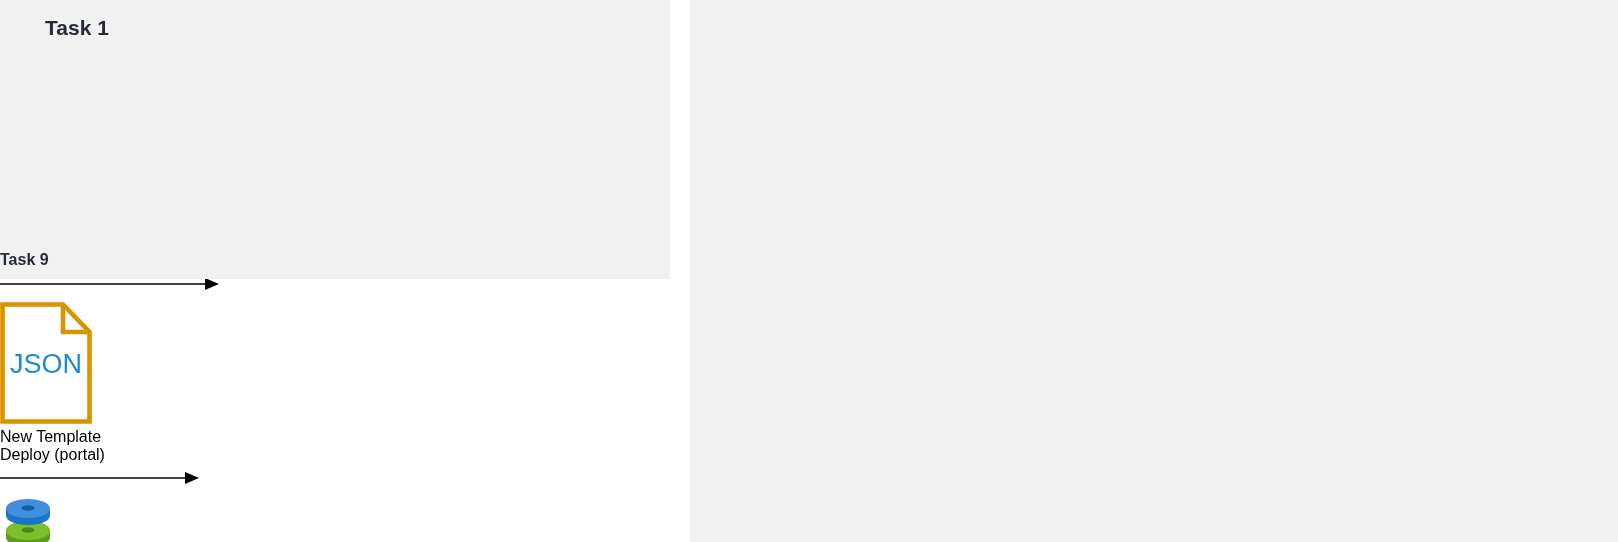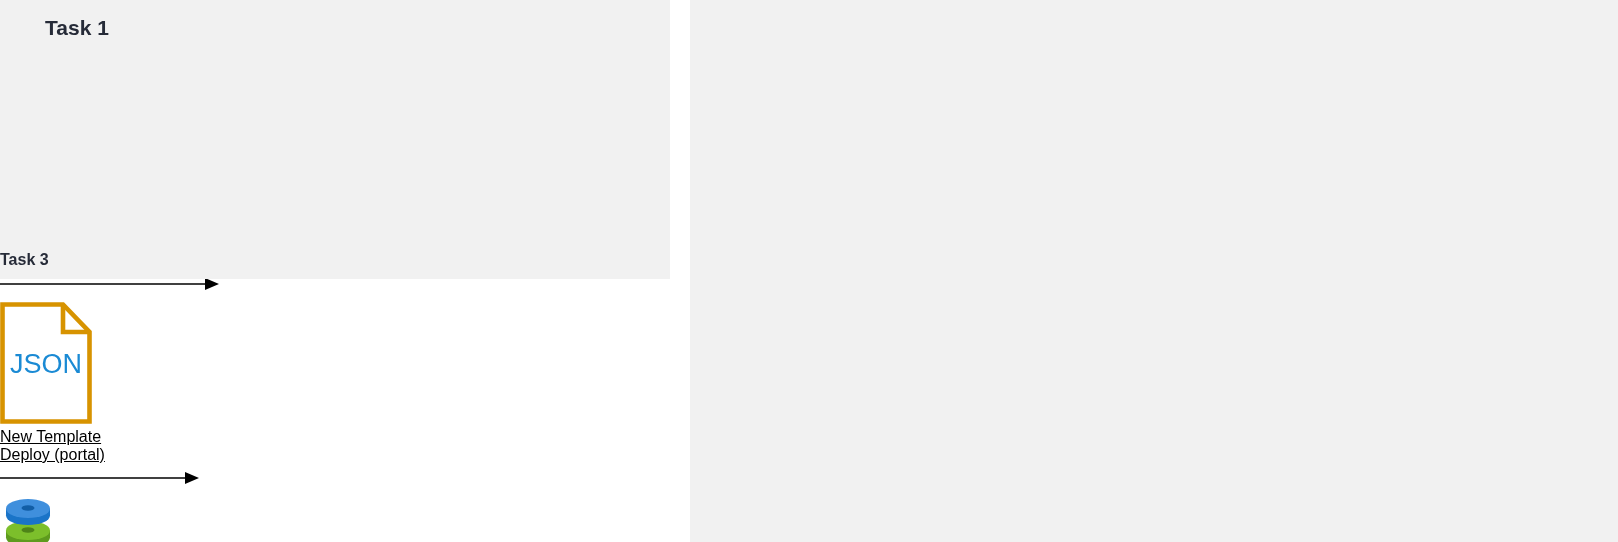--- a/index.html
+++ b/index.html
@@ -10,21 +10,20 @@
   body {
     font-family: "Liberation Sans", sans-serif;
     -webkit-font-smoothing: antialiased;
   }
   #canvas {
     position: relative;
     width: 1618px;
     height: 542px;
     background: #ffffff;
     overflow: hidden;
-    text-decoration: underline;
   }
 
   
   .panel {
     position: absolute;
     background: #f1f1f1;
   }
   #panel-task1 { left: 0px;   top: 0px; width: 670px; height: 279px; }
   #panel-task2 { left: 690px; top: 0px; width: 928px; height: 542px; }
 
@@ -163,21 +162,21 @@
 
   <div class="json-icon" id="icon-json-template">
     <svg width="92" height="122" viewBox="0 0 92 122" aria-hidden="true">
       <path d="M2.5,2.5 L63,2.5 L89.5,30 L89.5,119.5 L2.5,119.5 Z" fill="none" stroke="#d79300" stroke-width="4.6" stroke-linejoin="miter"></path>
       <path d="M63,2.5 L63,30 L89.5,30" fill="none" stroke="#d79300" stroke-width="4.6" stroke-linejoin="miter"></path>
       <text x="46" y="71" text-anchor="middle" font-family="Liberation Sans, sans-serif" font-size="27" fill="#1a8ad4">JSON</text>
     </svg>
   </div>
   <div class="file-caption" id="caption-template">Template</div>
 
-  <div class="task-caption" id="caption-task2">Task 3</div>
+  <div class="task-caption" id="caption-task2">Task 9</div>
 
   <div class="arrow-label" id="label-edit-template">Edit Template</div>
 
   <div class="connector" id="conn-edit-template">
     <svg width="220" height="28" viewBox="0 0 220 28" aria-hidden="true">
       <line x1="0" y1="14" x2="207" y2="14" stroke="#000000" stroke-width="1.7"></line>
       <polygon points="205,8 219,14 205,20" fill="#000000"></polygon>
     </svg>
   </div>
 

